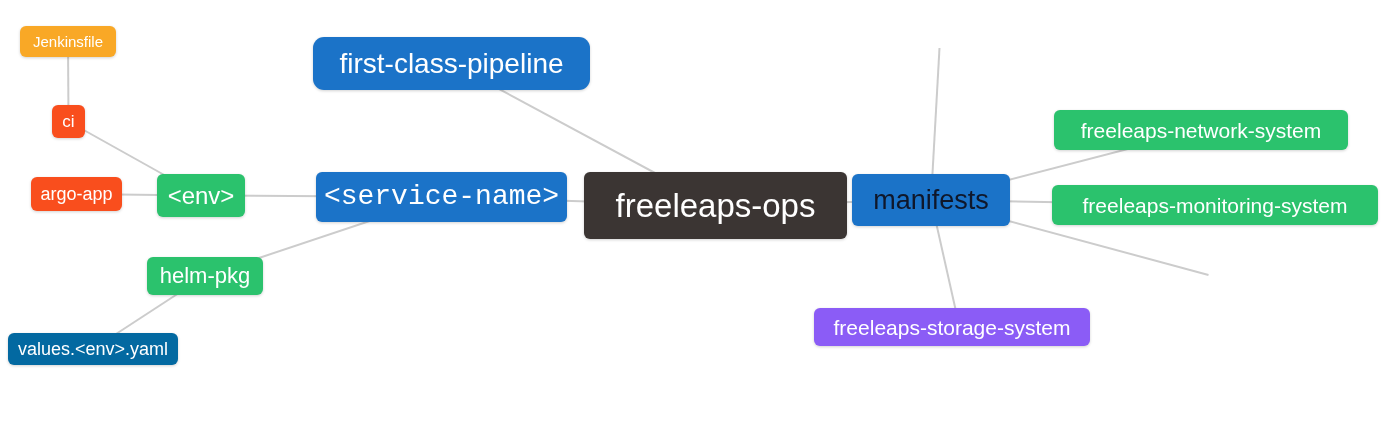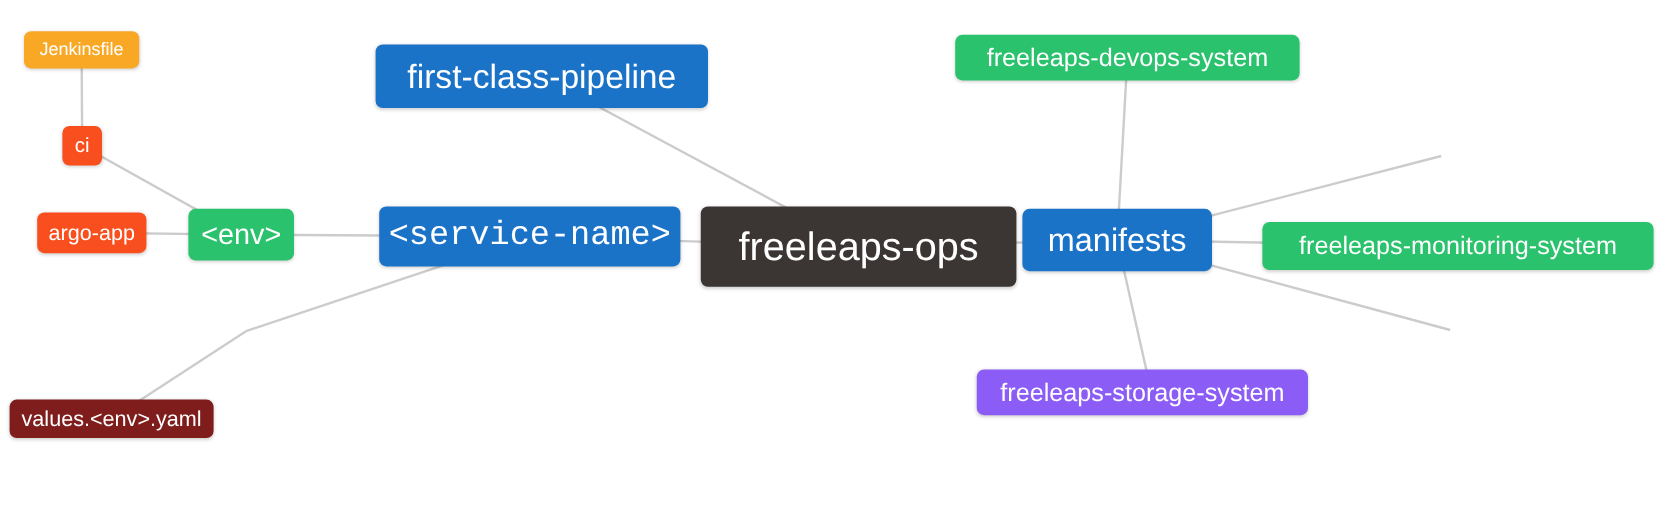--- a/index.html
+++ b/index.html
@@ -56,46 +56,49 @@
       <line x1="931" y1="200" x2="939.5" y2="48" stroke="#cccccc" stroke-width="2"></line>
       <line x1="931" y1="200" x2="1201" y2="130" stroke="#cccccc" stroke-width="2"></line>
       <line x1="931" y1="200" x2="1215" y2="205" stroke="#cccccc" stroke-width="2"></line>
       <line x1="931" y1="200" x2="1208.5" y2="275" stroke="#cccccc" stroke-width="2"></line>
       <line x1="931" y1="200" x2="959.5" y2="327" stroke="#cccccc" stroke-width="2"></line>
     </svg>
 
 <div class="node" style="left: 584px; top: 172px; width: 263px; height: 67px; font-size: 33px; background: rgb(59, 53, 51); color: rgb(255, 255, 255);">
       <span>freeleaps-ops</span>
     </div>
-    <div class="node" style="left: 313px; top: 37px; width: 277px; height: 53px; font-size: 28px; background: rgb(27, 115, 200); color: rgb(255, 255, 255);">
+    <div class="node" style="left: 313px; top: 37px; width: 277px; height: 53px; font-size: 28px; background: rgb(27, 115, 200); color: rgb(255, 255, 255); border-radius: 11px;">
       <span>first-class-pipeline</span>
     </div>
     <div class="node" style="left: 316px; top: 172px; width: 251px; height: 50px; font-size: 28px; background: rgb(27, 115, 200); color: rgb(255, 255, 255); font-family: Liberation Mono, monospace;">
       <span>&lt;service-name&gt;</span>
     </div>
-    <div class="node" style="left: 852px; top: 174px; width: 158px; height: 52px; font-size: 27px; background: rgb(27, 115, 200); color: #ffffff; text-align: center;">
+    <div class="node" style="left: 852px; top: 174px; width: 158px; height: 52px; font-size: 27px; background: rgb(27, 115, 200); color: #0f172a; text-align: center;">
       <span>manifests</span>
     </div>
     <div class="node" style="left: 157px; top: 174px; width: 88px; height: 43px; font-size: 24px; background: rgb(43, 194, 109); color: rgb(255, 255, 255); justify-content: center;">
       <span>&lt;env&gt;</span>
+    </div>
+    <div class="node" style="left: 147px; top: 257px; width: 116px; height: 38px; font-size: 22px; background: rgb(43, 194, 109); color: rgb(255, 255, 255);">
+      <span>helm-pkg</span>
     </div>
     <div class="node" style="left: 52px; top: 105px; width: 33px; height: 33px; font-size: 17px; background: rgb(249, 78, 29); color: rgb(255, 255, 255);">
       <span>ci</span>
     </div>
     <div class="node" style="left: 31px; top: 177px; width: 91px; height: 34px; font-size: 18px; background: rgb(249, 78, 29); color: rgb(255, 255, 255);">
       <span>argo-app</span>
     </div>
     <div class="node" style="left: 20px; top: 26px; width: 96px; height: 31px; font-size: 15px; background: rgb(249, 168, 38); color: rgb(255, 255, 255);">
       <span>Jenkinsfile</span>
     </div>
-    <div class="node" style="left: 8px; top: 333px; width: 170px; height: 32px; font-size: 18px; background: #7f1d1d; color: rgb(255, 255, 255);">
+    <div class="node" style="left: 8px; top: 333px; width: 170px; height: 32px; font-size: 18px; background: #0369a1; color: rgb(255, 255, 255);">
       <span>values.&lt;env&gt;.yaml</span>
     </div>
-    <div class="node" style="left: 796px; top: 29px; width: 287px; height: 38px; font-size: 21px; background: rgb(43, 194, 109); color: rgb(255, 255, 255);">
-      <span>freeleaps-devops-system</span>
+    <div class="node" style="left: 1054px; top: 110px; width: 294px; height: 40px; font-size: 21px; background: rgb(43, 194, 109); color: rgb(255, 255, 255);">
+      <span>freeleaps-network-system</span>
     </div>
     <div class="node" style="left: 1052px; top: 185px; width: 326px; height: 40px; font-size: 21px; background: rgb(43, 194, 109); color: rgb(255, 255, 255);">
       <span>freeleaps-monitoring-system</span>
     </div>
     <div class="node" style="left: 814px; top: 308px; width: 276px; height: 38px; font-size: 21px; background: #8b5cf6; color: rgb(255, 255, 255);">
       <span>freeleaps-storage-system</span>
     </div>
   </div>
 
 </body></html>

